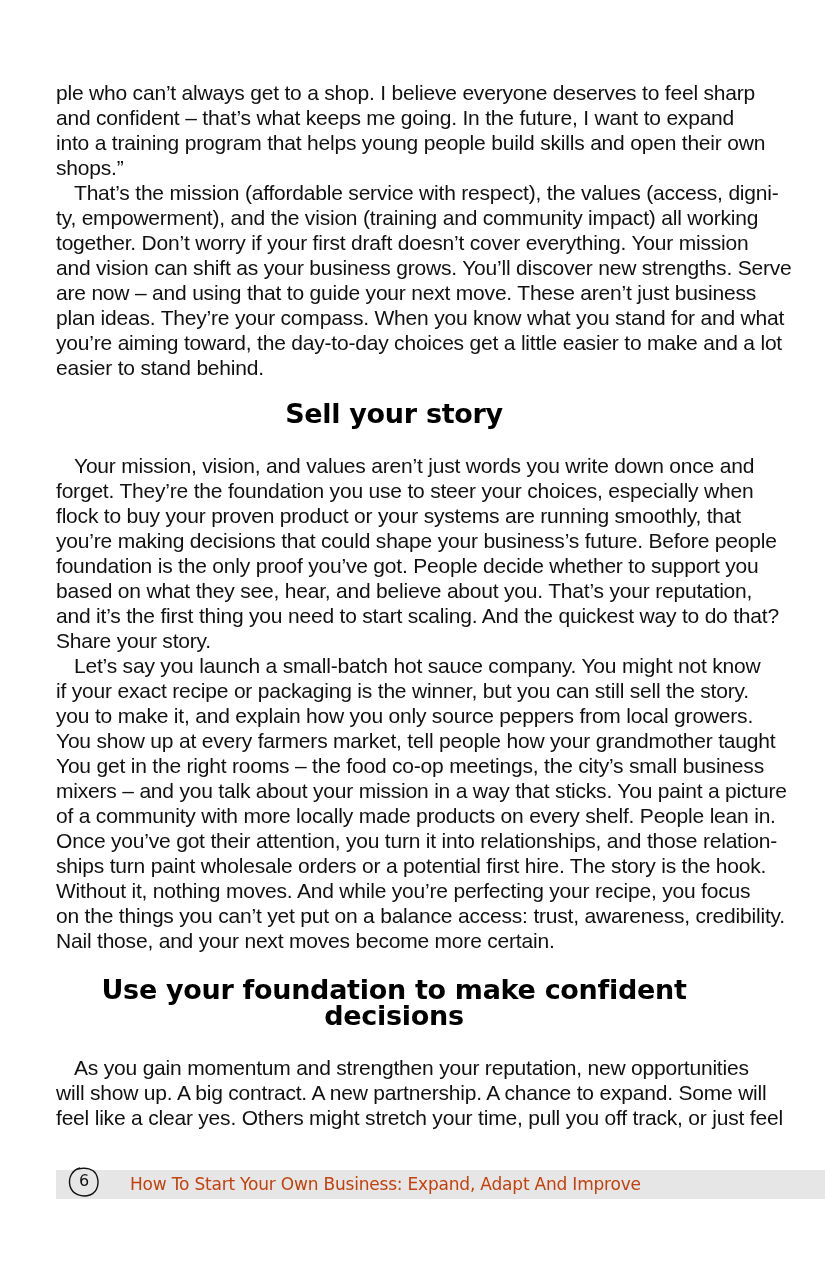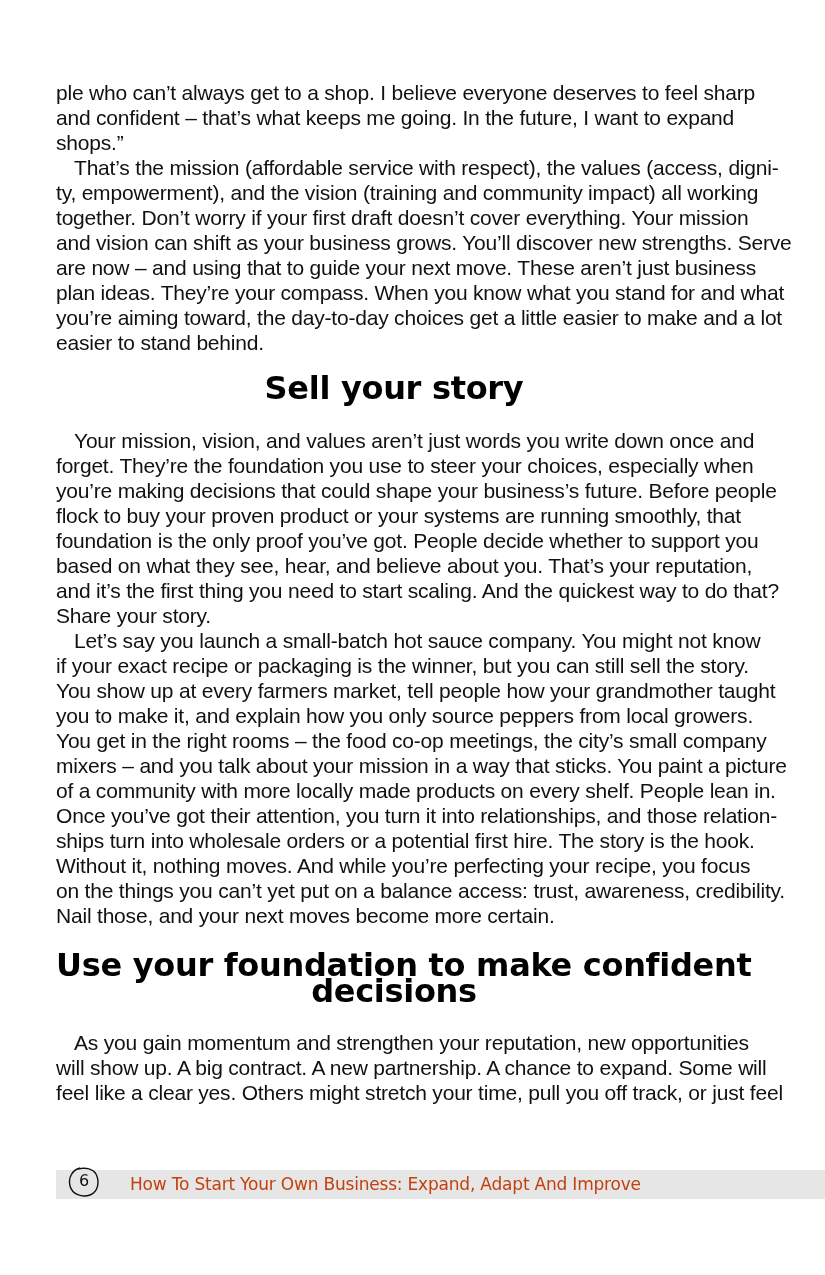--- a/index.html
+++ b/index.html
@@ -1,72 +1,73 @@
 <!DOCTYPE html>
 <html><head>
   <meta charset="utf-8">
   <style>
     html, body { margin: 0; padding: 0; background: #ffffff; }
     body { width: 825px; height: 1275px; position: relative; overflow: hidden; font-family: "Liberation Sans", sans-serif; color: #111; }
     .page { position: absolute; left: 56px; top: 80px; width: 676px; }
     .para { font-family: "Liberation Sans", sans-serif; font-size: 21px; line-height: 25px; margin: 0; letter-spacing: -0.2px; word-spacing: 0px; }
     .line { display: block; white-space: nowrap; }
     .indent { padding-left: 18px; }
-    .heading { font-family: "DejaVu Sans", sans-serif; font-weight: bold; text-align: center; font-size: 32px; line-height: 27px; margin: 0; color: #000; letter-spacing: -0.3px; }
+    .heading { font-family: "DejaVu Sans", sans-serif; font-weight: bold; text-align: center; font-size: 27px; line-height: 27px; margin: 0; color: #000; letter-spacing: -0.3px; }
     .footer { position: absolute; left: 56px; top: 1170px; width: 769px; height: 29px; background: #e6e6e6; }
     .page-num-wrap { position: absolute; left: 10px; top: -6px; width: 36px; height: 36px; }
     .page-num-circle { position: absolute; left: 0; top: 0; width: 36px; height: 36px; }
     .page-num { position: absolute; left: 0; top: 7px; width: 36px; text-align: center; font-family: "DejaVu Sans", sans-serif; font-size: 16px; color: #111; }
     .footer-title { position: absolute; left: 74px; top: 4px; font-family: "DejaVu Sans", sans-serif; font-size: 17px; color: #c2410c; white-space: nowrap; letter-spacing: -0.2px; }
   </style>
 </head>
 <body>
 
 <div class="page">
 
   <p class="para">
     <span class="line">ple who can’t always get to a shop. I believe everyone deserves to feel sharp</span>
     <span class="line">and confident – that’s what keeps me going. In the future, I want to expand</span>
+    <span class="line">into a training program that helps young people build skills and open their own</span>
     <span class="line">shops.”</span>
   </p>
 
   <p class="para">
     <span class="line indent">That’s the mission (affordable service with respect), the values (access, digni-</span>
     <span class="line">ty, empowerment), and the vision (training and community impact) all working</span>
     <span class="line">together. Don’t worry if your first draft doesn’t cover everything. Your mission</span>
     <span class="line">and vision can shift as your business grows. You’ll discover new strengths. Serve</span>
     <span class="line">are now – and using that to guide your next move. These aren’t just business</span>
     <span class="line">plan ideas. They’re your compass. When you know what you stand for and what</span>
     <span class="line">you’re aiming toward, the day-to-day choices get a little easier to make and a lot</span>
     <span class="line">easier to stand behind.</span>
   </p>
 
   <h2 class="heading" style="margin-top:20px; margin-bottom:26px;">Sell your story</h2>
 
   <p class="para">
     <span class="line indent">Your mission, vision, and values aren’t just words you write down once and</span>
     <span class="line">forget. They’re the foundation you use to steer your choices, especially when</span>
+    <span class="line">flock to buy your proven product or your systems are running smoothly, that</span>
     <span class="line">you’re making decisions that could shape your business’s future. Before people</span>
-    <span class="line">flock to buy your proven product or your systems are running smoothly, that</span>
     <span class="line">foundation is the only proof you’ve got. People decide whether to support you</span>
     <span class="line">based on what they see, hear, and believe about you. That’s your reputation,</span>
     <span class="line">and it’s the first thing you need to start scaling. And the quickest way to do that?</span>
     <span class="line">Share your story.</span>
   </p>
 
   <p class="para">
     <span class="line indent">Let’s say you launch a small-batch hot sauce company. You might not know</span>
     <span class="line">if your exact recipe or packaging is the winner, but you can still sell the story.</span>
+    <span class="line">you to make it, and explain how you only source peppers from local growers.</span>
     <span class="line">You show up at every farmers market, tell people how your grandmother taught</span>
-    <span class="line">you to make it, and explain how you only source peppers from local growers.</span>
-    <span class="line">You get in the right rooms – the food co-op meetings, the city’s small company</span>
+    <span class="line">You get in the right rooms – the food co-op meetings, the city’s small business</span>
     <span class="line">mixers – and you talk about your mission in a way that sticks. You paint a picture</span>
     <span class="line">of a community with more locally made products on every shelf. People lean in.</span>
     <span class="line">Once you’ve got their attention, you turn it into relationships, and those relation-</span>
-    <span class="line">ships turn into wholesale orders or a potential first hire. The story is the hook.</span>
+    <span class="line">ships turn paint wholesale orders or a potential first hire. The story is the hook.</span>
     <span class="line">Without it, nothing moves. And while you’re perfecting your recipe, you focus</span>
     <span class="line">on the things you can’t yet put on a balance access: trust, awareness, credibility.</span>
     <span class="line">Nail those, and your next moves become more certain.</span>
   </p>
 
   <h2 class="heading" style="margin-top:24px; margin-bottom:26px; line-height:26px;text-align:center;">
     <span class="line">Use your foundation to make confident</span>
     <span class="line">decisions</span>
   </h2>
 

